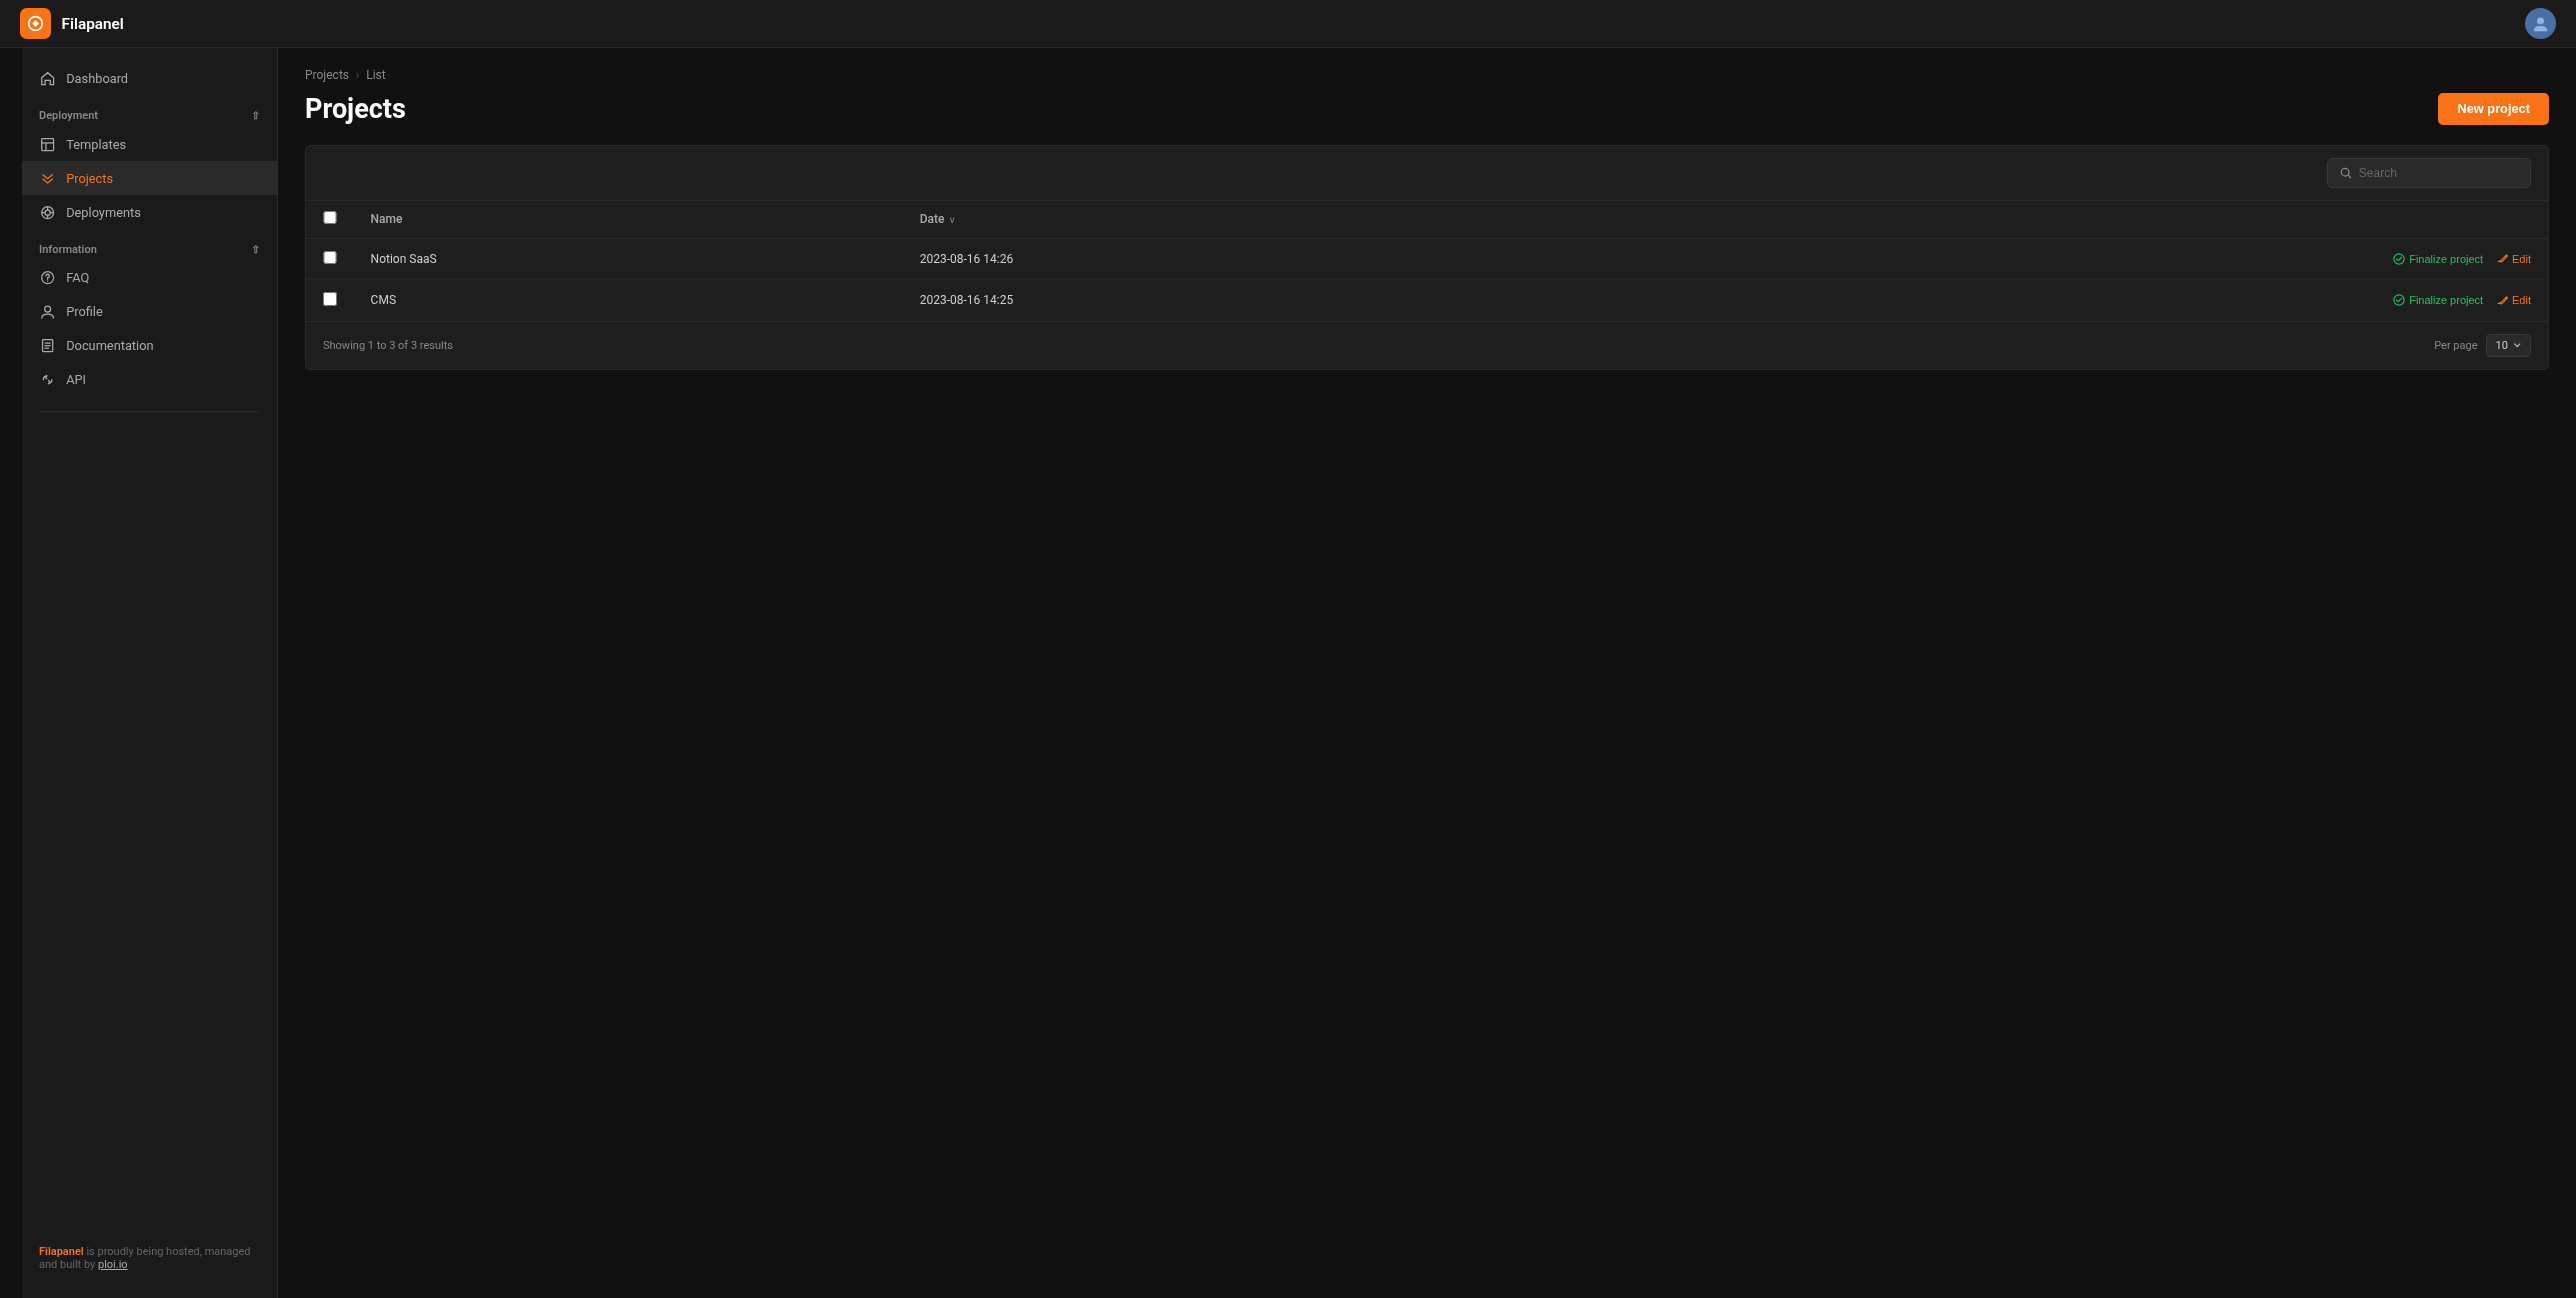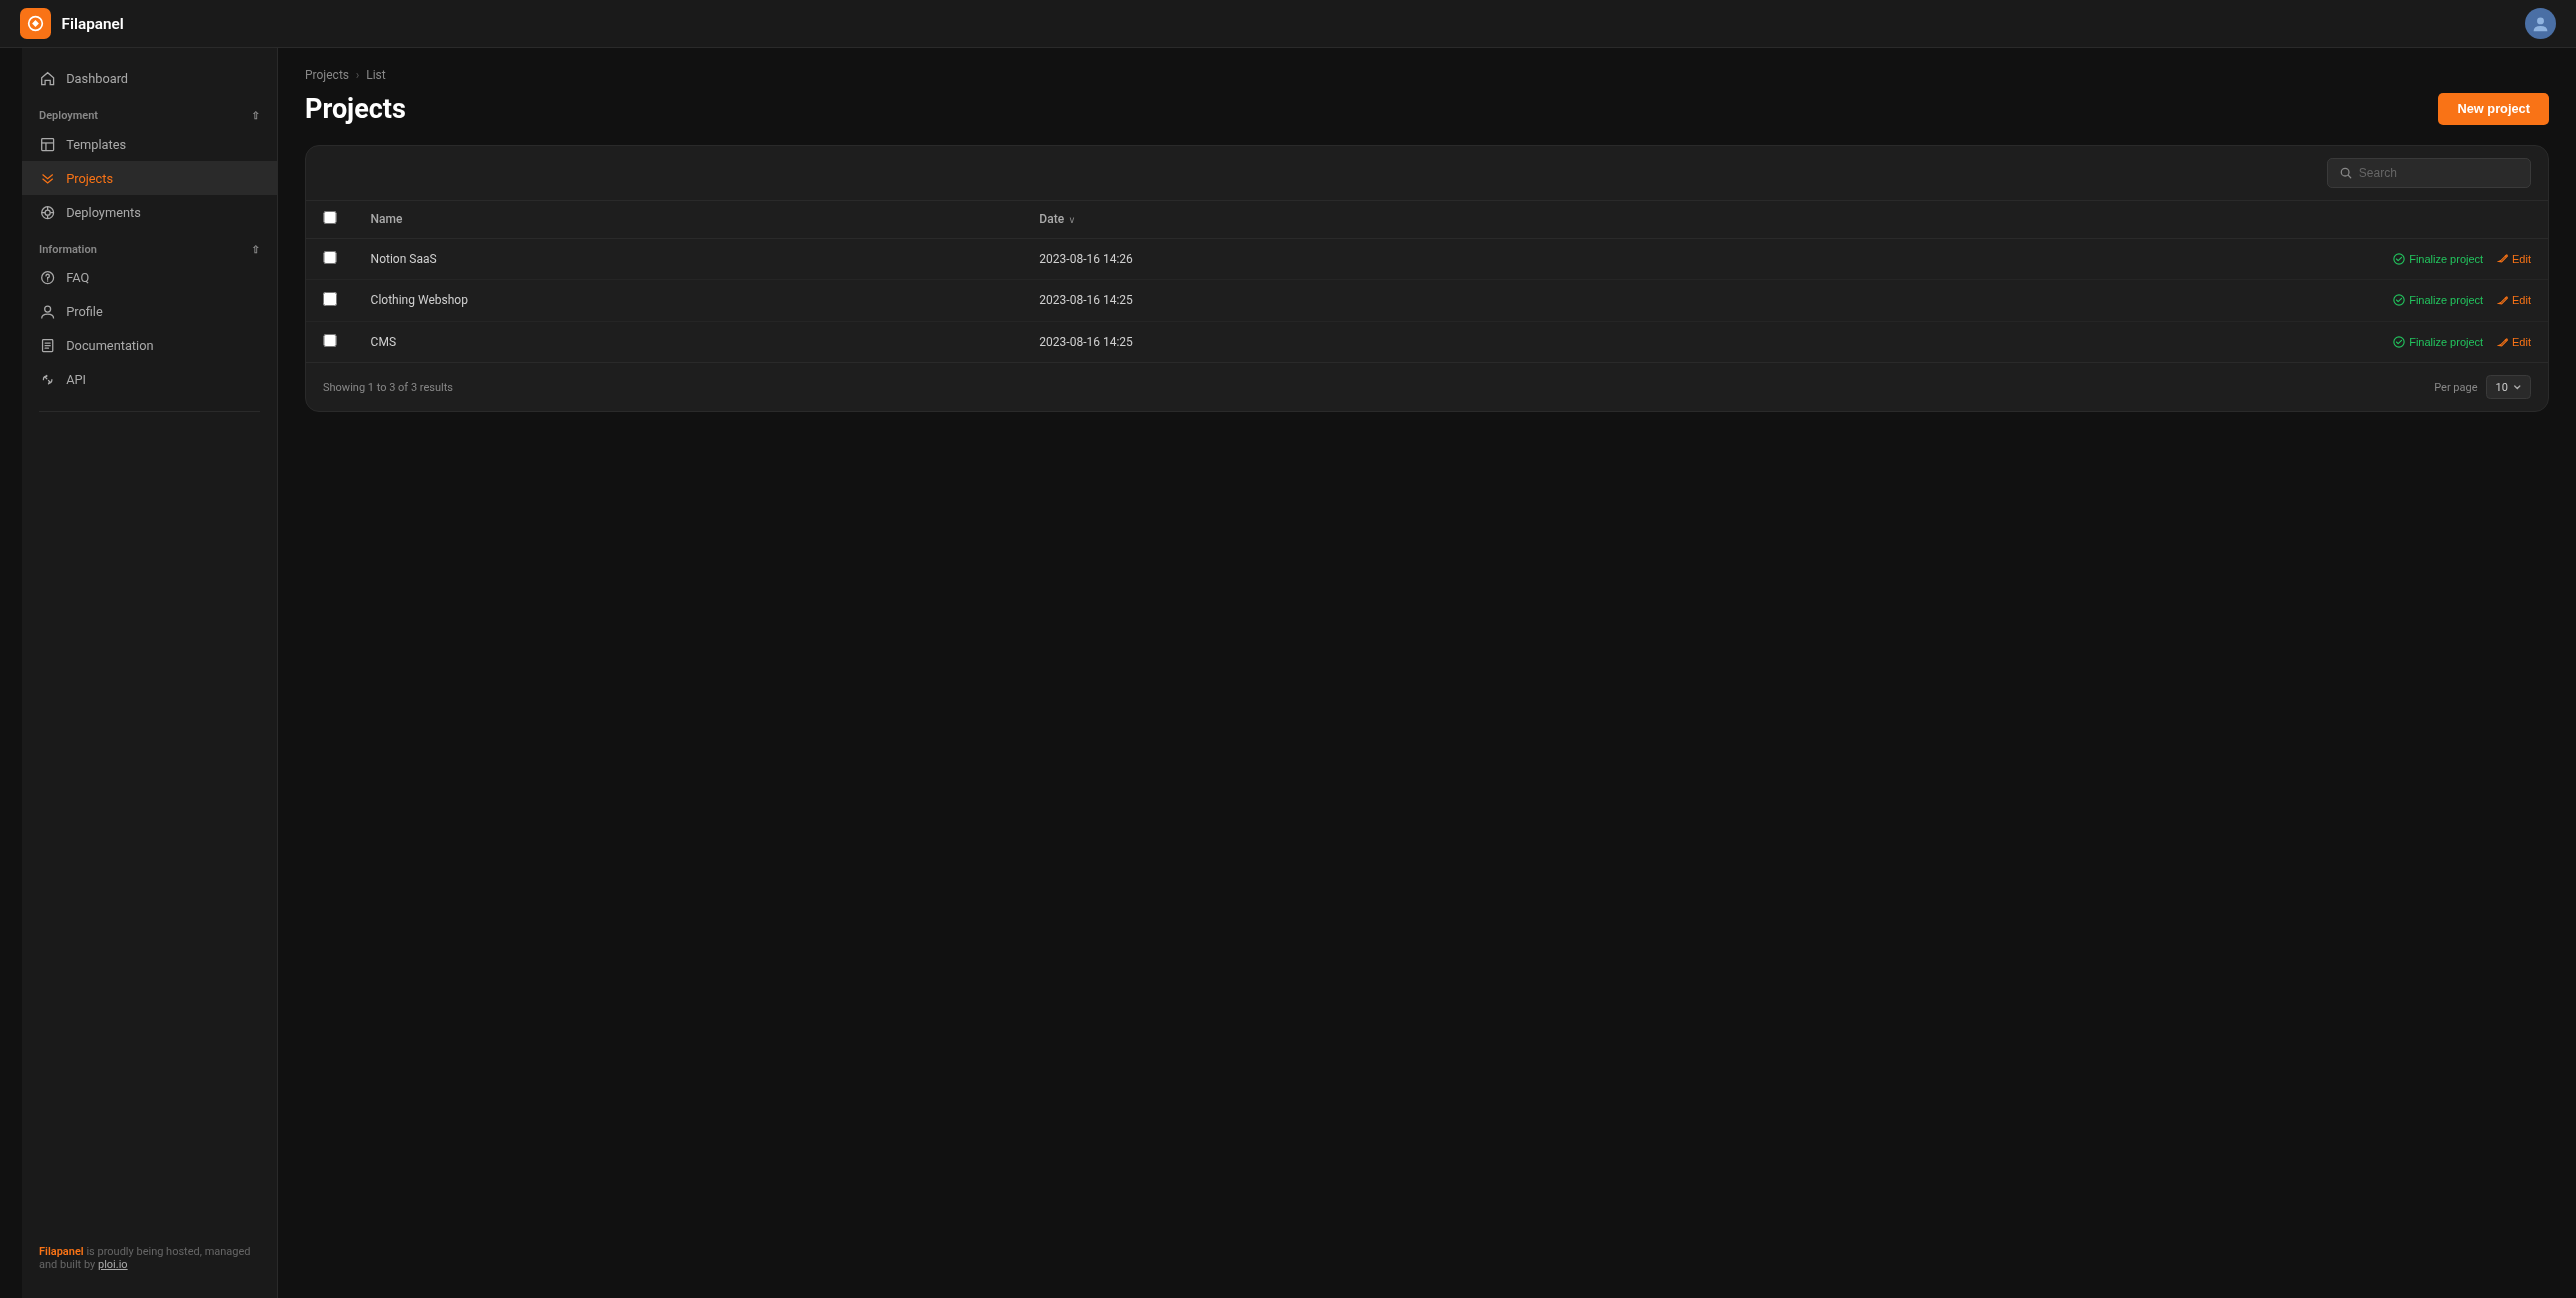--- a/index.html
+++ b/index.html
@@ -167,21 +167,21 @@
       border-radius: 5.1px;
       padding: 8.5px 19px;
       font-size: 12.8px;
       font-weight: 600;
       cursor: pointer;
     }
 
     
     .table-card {
       background: #1e1e1e;
-      border-radius: 14px;
+      border-radius: 5px;
       overflow: hidden;
       border: 0.9px solid #2a2a2a;
     }
     .table-toolbar {
       display: flex;
       align-items: center;
       justify-content: flex-end;
       padding: 12px 17px;
       border-bottom: 0.9px solid #2a2a2a;
     }
@@ -510,45 +510,20 @@
             </svg>
             Edit
           </button>
         </div>
       </td>
     </tr>
             <tr>
       <td class="checkbox-cell">
         <input type="checkbox" style="">
       </td>
-      <td>Clothing Webshop</td>
-      <td>2023-08-16 14:25</td>
-      <td>
-        <div class="row-actions">
-          <button class="btn-finalize">
-            <svg width="12" height="12" viewBox="0 0 14 14" fill="none">
-              <circle cx="7" cy="7" r="6" stroke="#22c55e" stroke-width="1.3" fill="none"></circle>
-              <path d="M4 7 L6 9 L10 5" stroke="#22c55e" stroke-width="1.3" stroke-linecap="round" stroke-linejoin="round"></path>
-            </svg>
-            Finalize project
-          </button>
-          <button class="btn-edit">
-            <svg width="11" height="11" viewBox="0 0 13 13" fill="none">
-              <path d="M2 10 L4.5 9 L11 2.5 Q11.5 2 12 2.5 L12 3 Q12.5 3.5 12 4 L5.5 10.5 L2 10 Z" stroke="#f97316" stroke-width="1.3" fill="none"></path>
-              <path d="M9.5 3 L11 4.5" stroke="#f97316" stroke-width="1.3"></path>
-            </svg>
-            Edit
-          </button>
-        </div>
-      </td>
-    </tr>
-            <tr>
-      <td class="checkbox-cell">
-        <input type="checkbox" style="">
-      </td>
       <td>CMS</td>
       <td>2023-08-16 14:25</td>
       <td>
         <div class="row-actions">
           <button class="btn-finalize">
             <svg width="12" height="12" viewBox="0 0 14 14" fill="none">
               <circle cx="7" cy="7" r="6" stroke="#22c55e" stroke-width="1.3" fill="none"></circle>
               <path d="M4 7 L6 9 L10 5" stroke="#22c55e" stroke-width="1.3" stroke-linecap="round" stroke-linejoin="round"></path>
             </svg>
             Finalize project

